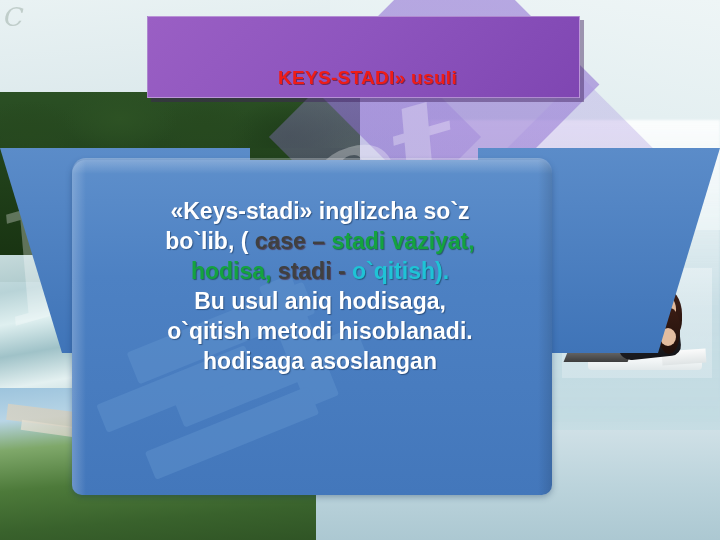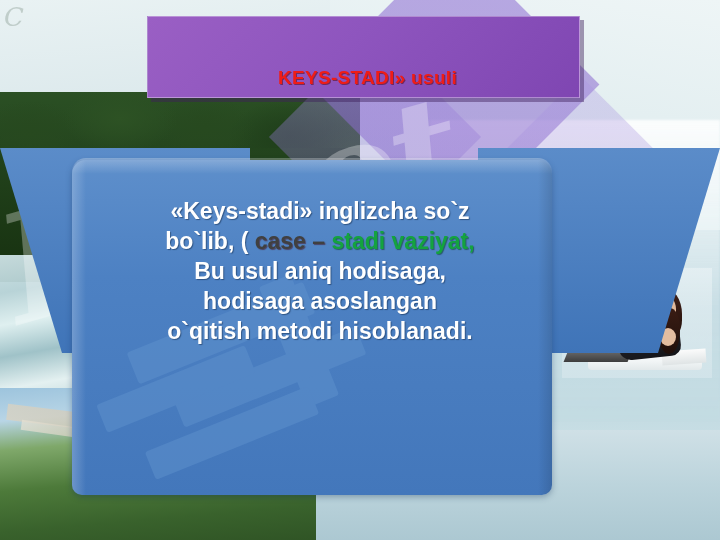--- a/index.html
+++ b/index.html
@@ -285,18 +285,19 @@
     <div class="rl-bar rl4"></div>
   </div>
 
   <div class="title-banner">
     <span class="title-text">KEYS-STADI» usuli</span>
   </div>
 
   <div class="body-text" id="body-text">
       <span class="ln"><span class="c-white">«Keys-stadi» inglizcha so`z</span></span>
       <span class="ln"><span class="c-white">bo`lib, (</span><span class="c-red"> case –</span><span class="c-green"> stadi vaziyat,</span></span>
+      <span class="ln"><span class="c-green">hodisa,</span><span class="c-red"> stadi -</span><span class="c-cyan"> o`qitish).</span></span>
       <span class="ln"><span class="c-white">Bu usul aniq hodisaga,</span></span>
+      <span class="ln"><span class="c-white">o`qitish metodi hisoblanadi.</span></span>
       <span class="ln"><span class="c-white">hodisaga asoslangan</span></span>
-      <span class="ln"><span class="c-white">o`qitish metodi hisoblanadi.</span></span>
     </div>
 
 </div>
 
 </body></html>

